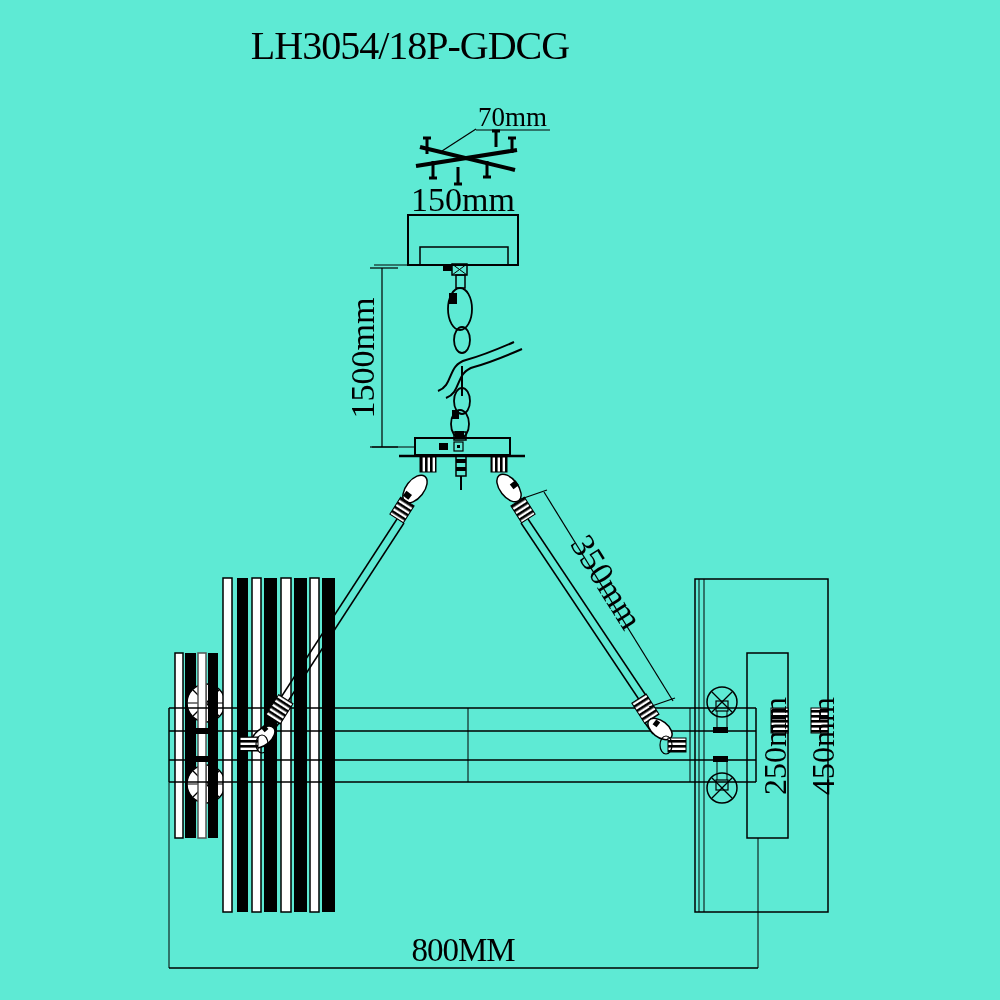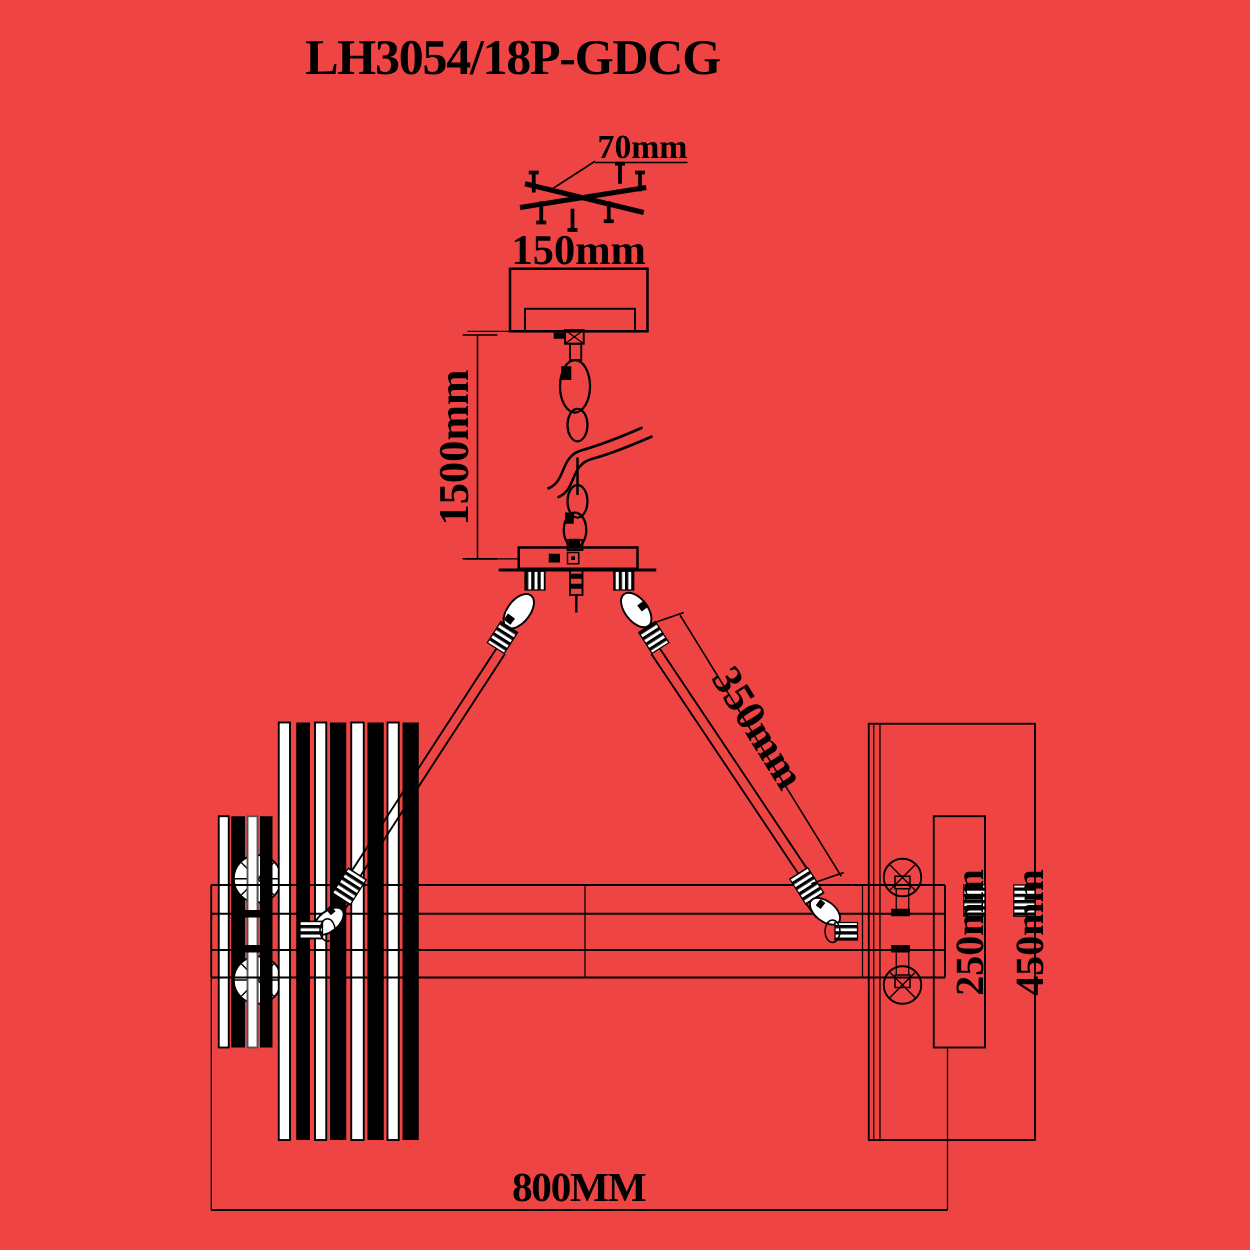--- a/index.html
+++ b/index.html
@@ -1,16 +1,16 @@
 <!DOCTYPE html>
 <html><head>
 <meta charset="utf-8">
 <style>
   html,body{margin:0;padding:0;background:#ffffff;}
-  #stage{width:1000px;height:1000px;background:#ef4444;position:relative;font-family:"Liberation Serif", serif;font-weight:bold;}
+  #stage{width:1000px;height:1000px;background:#5eead4;position:relative;font-family:"Liberation Serif", serif;}
   svg{display:block;}
   text{fill:#000000;font-family:"Liberation Serif", serif;}
   .title-text{font-size:40px;letter-spacing:-1px;}
   .dim-lg{font-size:34px;}
   .dim-md{font-size:32px;}
   .dim-sm{font-size:27px;}
   .dim-800{font-size:33px;letter-spacing:-1px;}
 </style>
 </head>
 <body>

